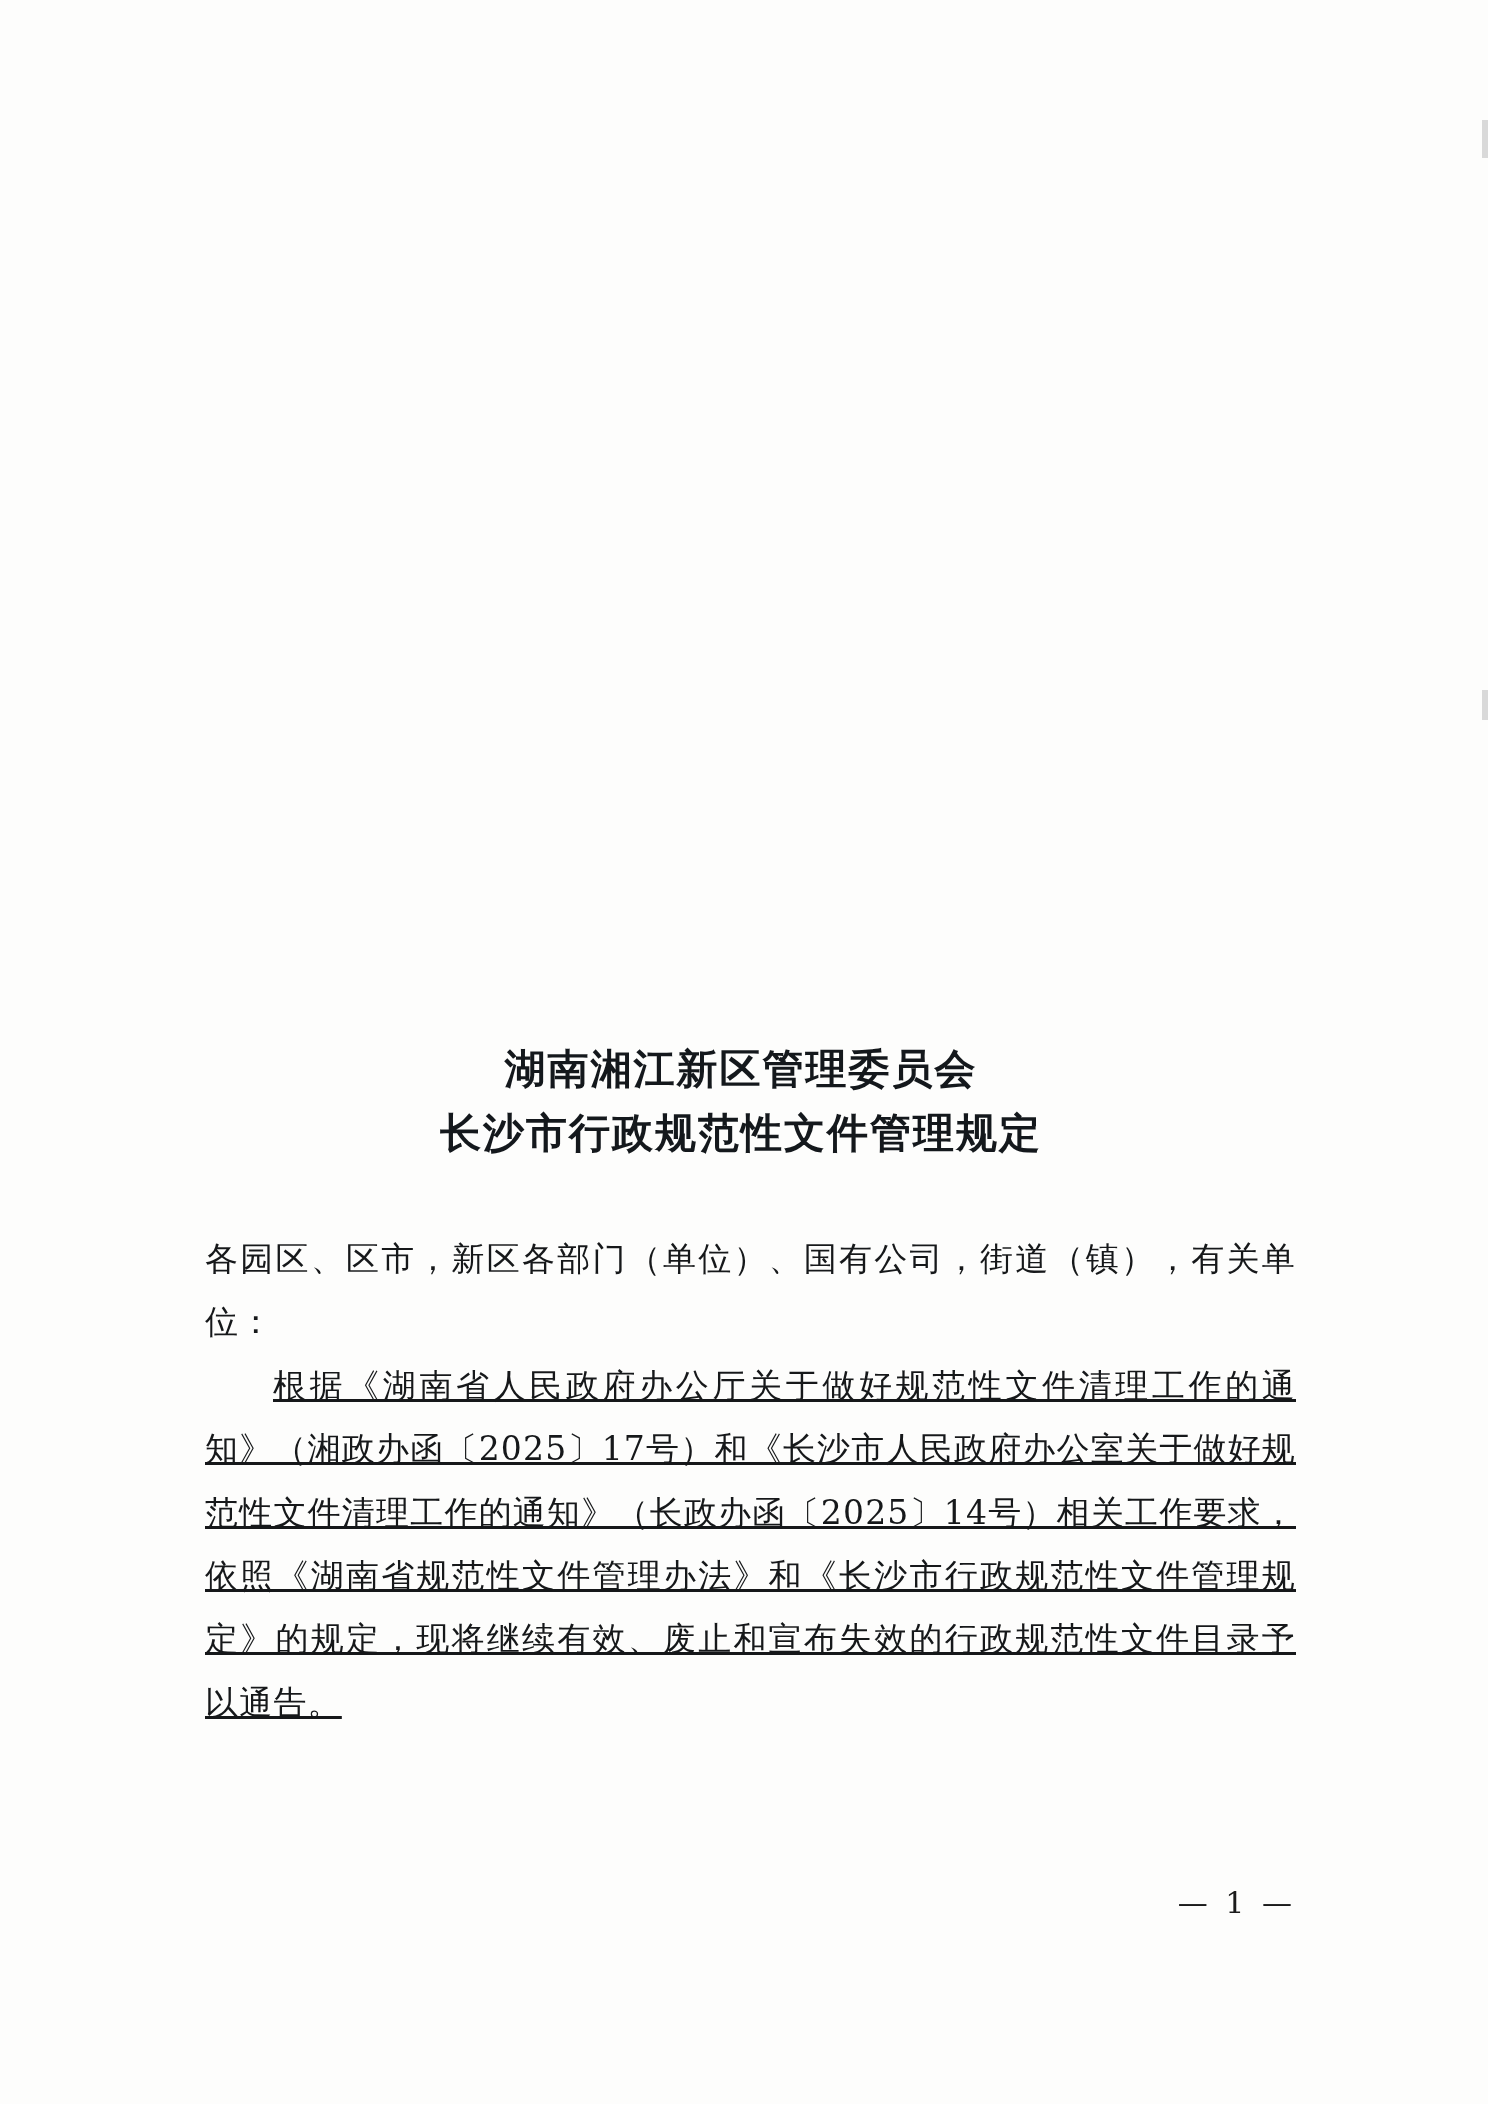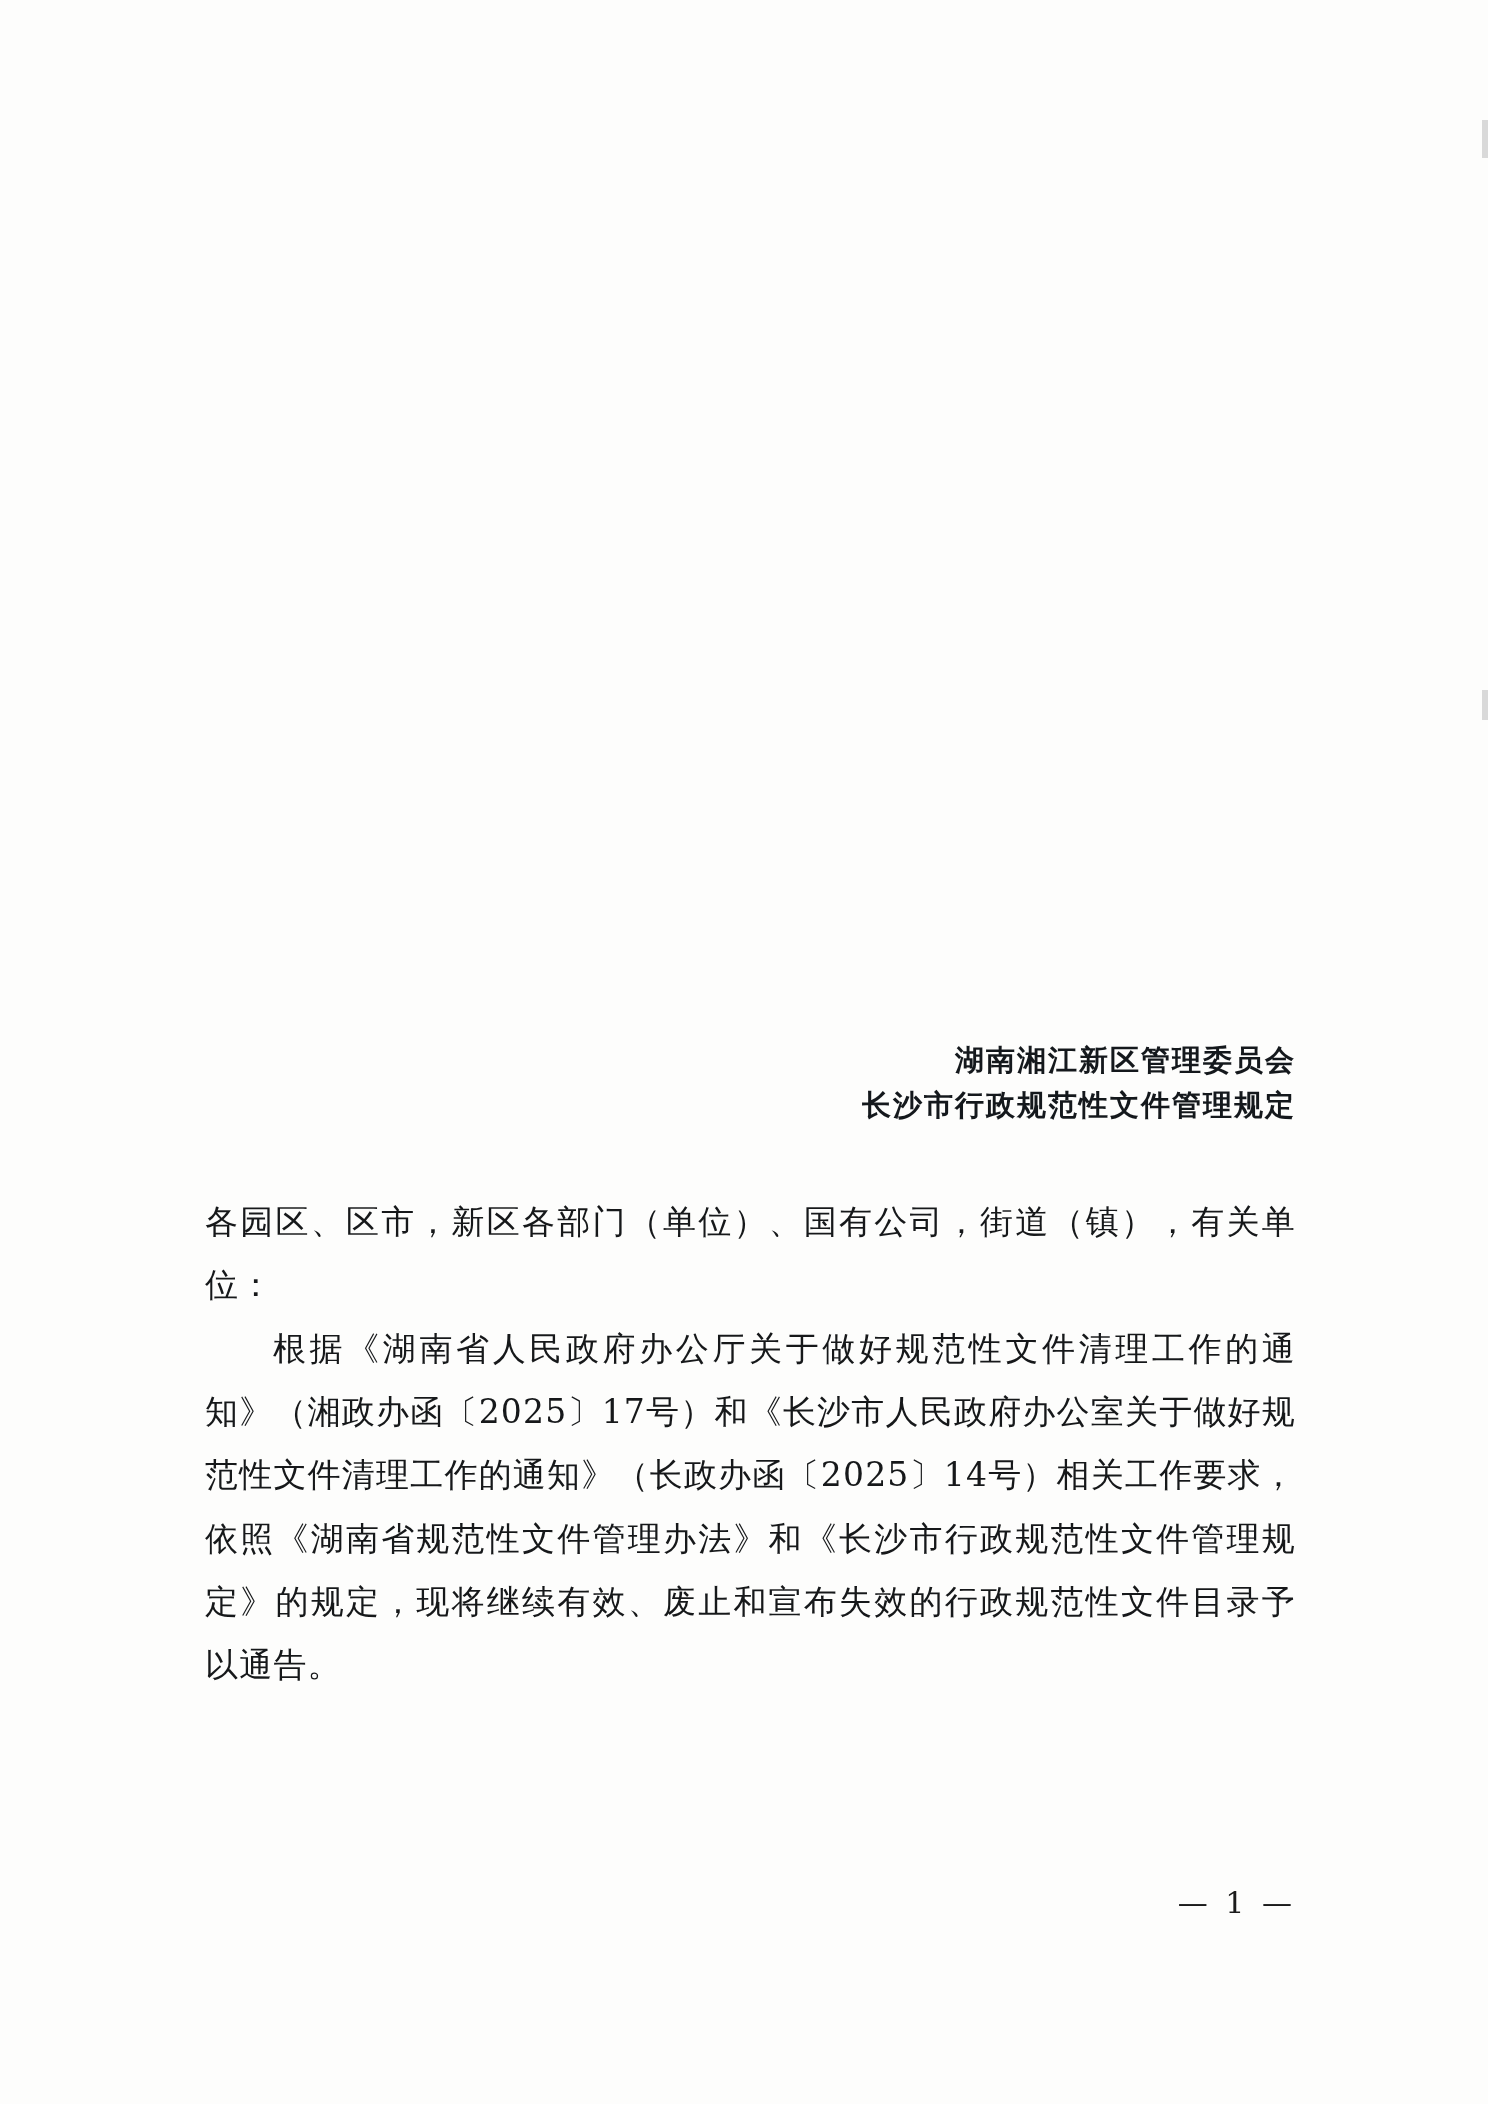--- a/index.html
+++ b/index.html
@@ -36,24 +36,24 @@
   .content {
     position: absolute;
     left: 186px;
     top: 0;
     width: 1110px;
     height: 2104px;
   }
 
   .doc-title {
     margin-top: 1038px;
-    text-align: right;
+    text-align: center;
     font-family: "DejaVu Serif", "Liberation Serif", serif;
     font-weight: 700;
-    font-size: 29px;
+    font-size: 41px;
     line-height: 1.55;
     letter-spacing: 2px;
     color: #14181c;
   }
   .doc-title .line {
     display: block;
   }
 
   .body-text {
     margin-top: 62px;
@@ -62,20 +62,21 @@
     letter-spacing: 1.2px;
     text-align: justify;
     color: #16181a;
     margin-left: 19px;
   }
   .para {
     margin: 0 0 0 0;
   }
   .para.indent {
     text-indent: 68px;
+    text-decoration: underline;
   }
 
   .page-number {
     position: absolute;
     left: 0;
     top: 1885px;
     width: 1110px;
     text-align: right;
     font-size: 30px;
     letter-spacing: 4px;

